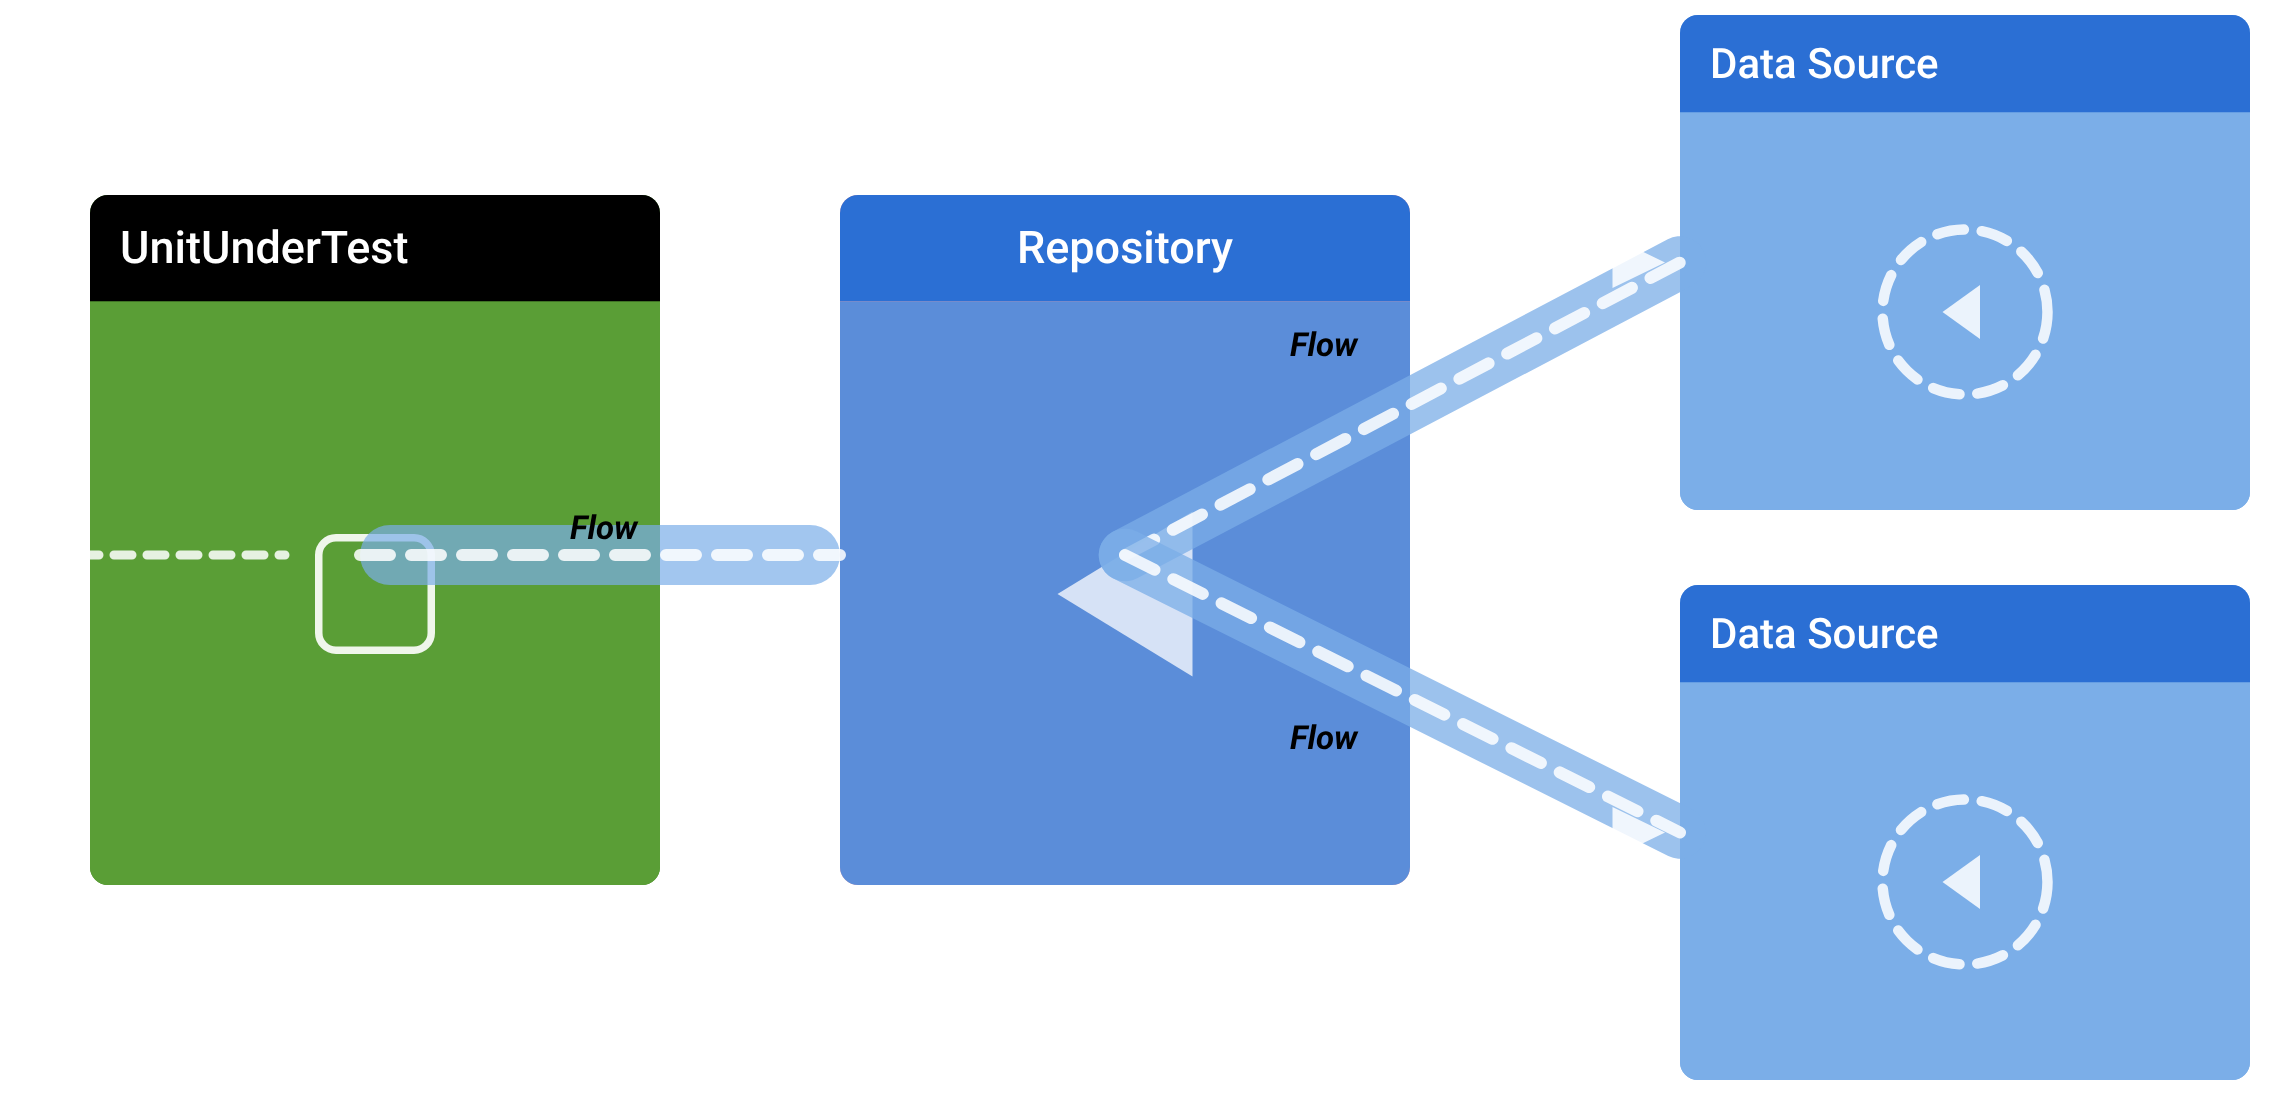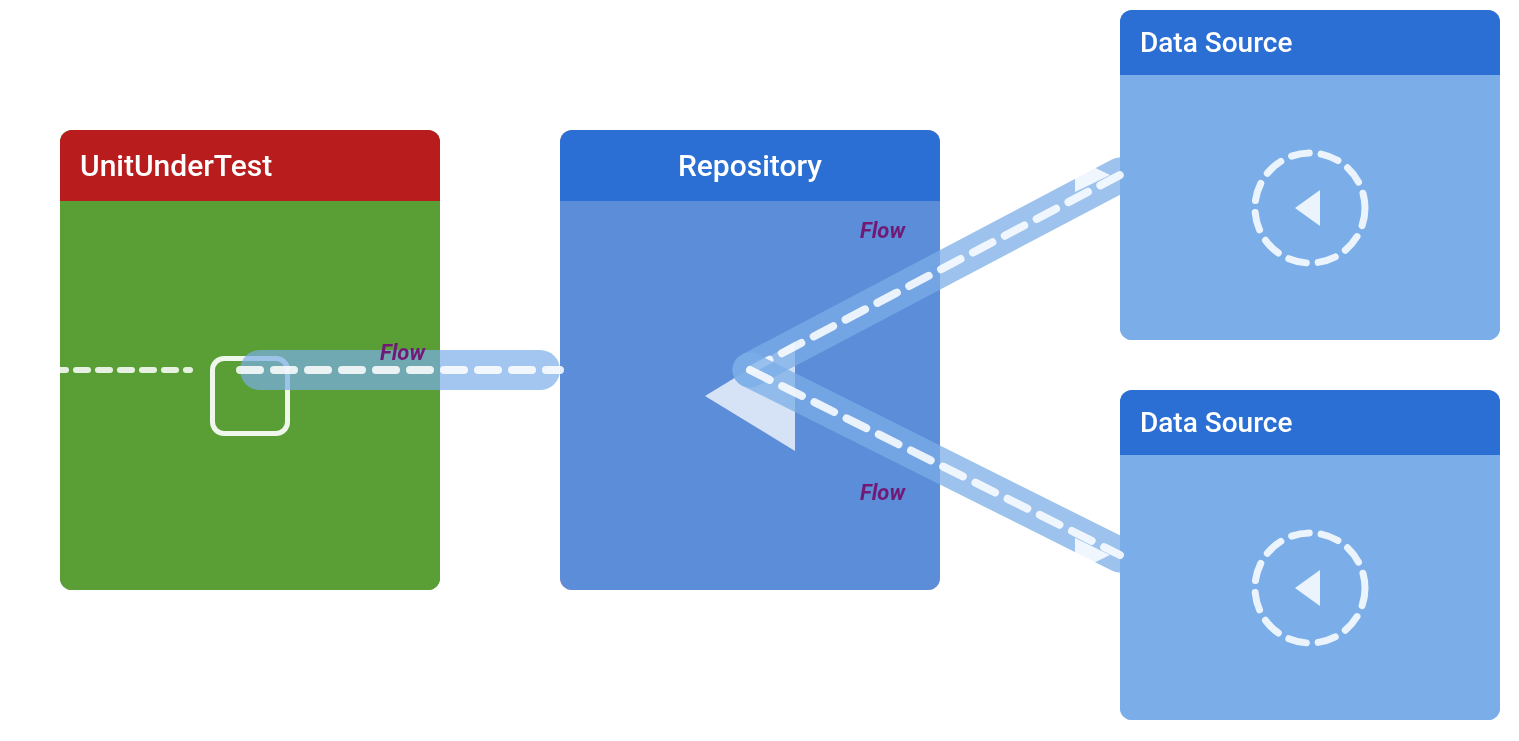--- a/index.html
+++ b/index.html
@@ -26,21 +26,21 @@
       position: absolute;
       left: 60px;
       top: 130px;
       width: 380px;
       height: 460px;
       border-radius: 12px;
       overflow: hidden;
       background: #4a8c2a;
     }
     .unit-under-test-header {
-      background: #b91c1c;
+      background: #000000;
       color: white;
       font-size: 30px;
       font-weight: 500;
       padding: 18px 20px;
       text-align: left;
     }
     .unit-under-test-body {
       background: #5a9e36;
       width: 100%;
       height: calc(100% - 70px);
@@ -144,21 +144,21 @@
       position: absolute;
       top: 0;
       left: 0;
       width: 1519px;
       height: 741px;
       pointer-events: none;
     }
 
     .flow-label {
       position: absolute;
-      color: #701a75;
+      color: #000000;
       font-size: 22px;
       font-weight: 700;
       font-style: italic;
     }
   </style>
 </head>
 <body>
 
 <div class="diagram-container">
 

